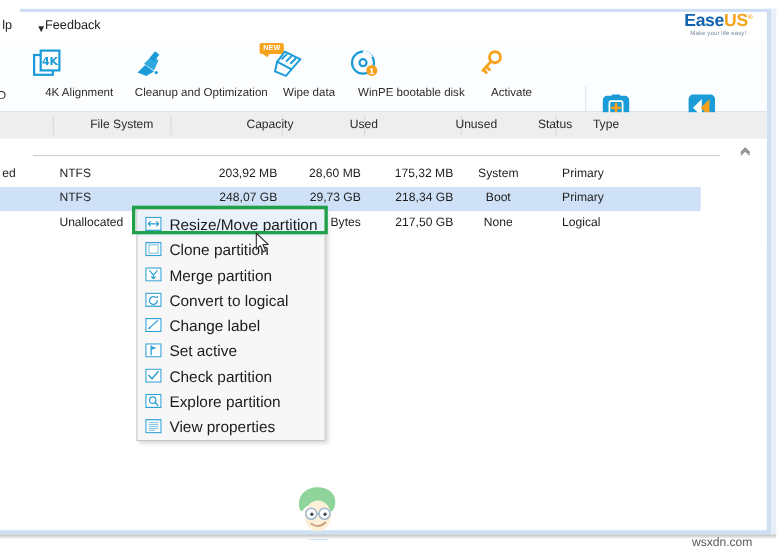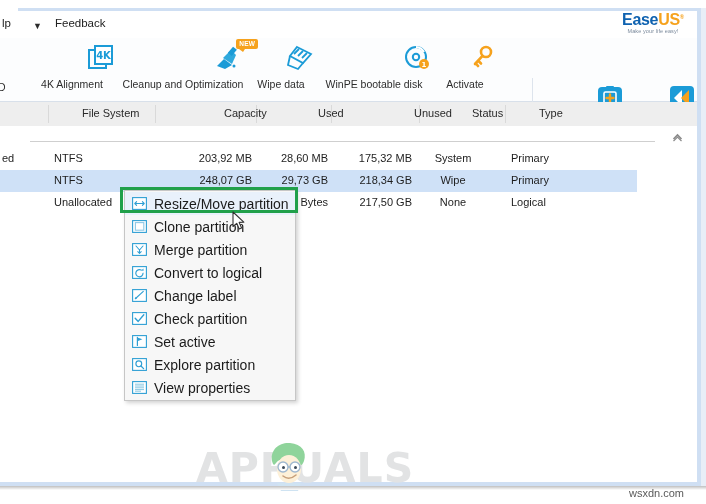--- a/index.html
+++ b/index.html
@@ -62,21 +62,21 @@
   }
   .menu-item {
     position: absolute;
     top: 6px;
     font-size: 11.5px;
     color: #222222;
     white-space: nowrap;
   }
   .menu-help   { left: 2px; }
   .menu-caret  { left: 33px; top: 10px; font-size: 9px; color: #2b2b2b; }
-  .menu-feedback { left: 55px; }
+  .menu-feedback { left: 41px; }
 
   
   .logo {
     position: absolute;
     left: 610px; top: 12px;
     width: 86px;
     text-align: center;
     line-height: 1;
   }
   .logo-main {
@@ -117,21 +117,21 @@
   .tb-btn {
     position: absolute;
     top: 3px;
     text-align: center;
     cursor: default;
   }
   .tb-ico {
     height: 34px;
     display: flex;
     align-items: center;
-    justify-content: flex-end;
+    justify-content: flex-start;
     position: relative;
   }
   .tb-label {
     font-size: 10.5px;
     color: #2d2d2d;
     white-space: nowrap;
     margin-top: 3px;
   }
   .tb-partial {
     position: absolute;
@@ -434,21 +434,21 @@
     <div class="th-sep" style="left:155px;"></div>
     <div class="th-sep" style="left:256px;"></div>
     <div class="th-sep" style="left:331px;"></div>
     <div class="th-sep" style="left:419px;"></div>
     <div class="th-sep" style="left:505px;"></div>
 
     <div class="th" style="left:54px;">File System</div>
     <div class="th" style="left:196px;">Capacity</div>
     <div class="th" style="left:290px;">Used</div>
     <div class="th" style="left:386px;">Unused</div>
-    <div class="th" style="left:444px;">Status</div>
+    <div class="th" style="left:461px;">Status</div>
     <div class="th" style="left:511px;">Type</div>
   </div>
 
   <div class="table-body">
     <div class="spacer-row">
       <div class="spacer-line"></div>
       <div class="collapse-chevron">
         <svg width="11" height="9" viewBox="0 0 11 9">
           <path d="M1.5 6 L5.5 2 L9.5 6" fill="none" stroke="#8a8a8a" stroke-width="1.6"></path>
           <path d="M1.5 8 L5.5 4 L9.5 8" fill="none" stroke="#8a8a8a" stroke-width="1.2"></path>
@@ -465,21 +465,21 @@
       <div class="cell c-sta">System</div>
       <div class="cell c-typ">Primary</div>
     </div>
 
     <div class="row selected" style="top:44px;">
       <div class="cell c-part"></div>
       <div class="cell c-fs">NTFS</div>
       <div class="cell c-cap right">248,07 GB</div>
       <div class="cell c-used right">29,73 GB</div>
       <div class="cell c-unu right">218,34 GB</div>
-      <div class="cell c-sta">Wipe</div>
+      <div class="cell c-sta">Boot</div>
       <div class="cell c-typ">Primary</div>
     </div>
 
     <div class="row" style="top:66px;">
       <div class="cell c-part"></div>
       <div class="cell c-fs">Unallocated</div>
       <div class="cell c-cap right"></div>
       <div class="cell c-used right">0 Bytes</div>
       <div class="cell c-unu right">217,50 GB</div>
       <div class="cell c-sta">None</div>
@@ -538,35 +538,35 @@
           <path d="M3 10 L3.6 7.8 L5.2 9.5 Z" fill="#2f9fd4"></path>
         </svg>
       </span>
       <span class="ctx-label">Change label</span>
     </div>
 
     <div class="ctx-item">
       <span class="ctx-ico">
         <svg width="15" height="13" viewBox="0 0 15 13">
           <rect x="0.6" y="0.6" width="13.8" height="11.8" fill="#ffffff" stroke="#2f9fd4" stroke-width="1.1"></rect>
-          <path d="M3.2 6.2 L6.2 9.4 L11.8 2.8" fill="none" stroke="#2f9fd4" stroke-width="1.4" stroke-linecap="round" stroke-linejoin="round"></path>
-        </svg>
-      </span>
-      <span class="ctx-label">Check partition</span>
-    </div>
-
-    <div class="ctx-item">
-      <span class="ctx-ico">
-        <svg width="15" height="13" viewBox="0 0 15 13">
-          <rect x="0.6" y="0.6" width="13.8" height="11.8" fill="#ffffff" stroke="#2f9fd4" stroke-width="1.1"></rect>
           <path d="M5.4 2.4 V10.4" stroke="#2f9fd4" stroke-width="1.2" stroke-linecap="round"></path>
           <path d="M5.4 2.6 L10.4 4.3 L5.4 6.2 Z" fill="#2f9fd4"></path>
         </svg>
       </span>
       <span class="ctx-label">Set active</span>
+    </div>
+
+    <div class="ctx-item">
+      <span class="ctx-ico">
+        <svg width="15" height="13" viewBox="0 0 15 13">
+          <rect x="0.6" y="0.6" width="13.8" height="11.8" fill="#ffffff" stroke="#2f9fd4" stroke-width="1.1"></rect>
+          <path d="M3.2 6.2 L6.2 9.4 L11.8 2.8" fill="none" stroke="#2f9fd4" stroke-width="1.4" stroke-linecap="round" stroke-linejoin="round"></path>
+        </svg>
+      </span>
+      <span class="ctx-label">Check partition</span>
     </div>
 
     <div class="ctx-item">
       <span class="ctx-ico">
         <svg width="15" height="13" viewBox="0 0 15 13">
           <rect x="0.6" y="0.6" width="13.8" height="11.8" fill="#ffffff" stroke="#2f9fd4" stroke-width="1.1"></rect>
           <circle cx="6.8" cy="5.8" r="2.9" fill="none" stroke="#2f9fd4" stroke-width="1.15"></circle>
           <path d="M9 8 L11.6 10.6" stroke="#2f9fd4" stroke-width="1.3" stroke-linecap="round"></path>
         </svg>
       </span>
@@ -585,21 +585,20 @@
   </div>
 
   <div class="ctx-highlight"></div>
 
   <div class="cursor">
     <svg width="16" height="22" viewBox="0 0 16 22">
       <path d="M1 1 L1 15.5 L4.7 12.3 L7.2 18 L9.6 17 L7.1 11.4 L11.8 11.2 Z" fill="#ffffff" stroke="#333333" stroke-width="1.1" stroke-linejoin="round"></path>
     </svg>
   </div>
 
-  <div class="wm-appuals">APPUALS</div>
   <div class="wm-face">
     <svg width="42" height="50" viewBox="0 0 42 50">
       <path d="M4 20 C2 8 12 1 22 2 C34 3 39 11 36 20 C34 26 30 25 28 22 C24 16 12 16 8 22 C6 25 5 24 4 20 Z" fill="#8fd49b"></path>
       <ellipse cx="21" cy="28" rx="12" ry="14" fill="#fdf0d8"></ellipse>
       <circle cx="15" cy="26" r="5" fill="#ffffff" stroke="#9fb7cf" stroke-width="1.4"></circle>
       <circle cx="27" cy="26" r="5" fill="#ffffff" stroke="#9fb7cf" stroke-width="1.4"></circle>
       <path d="M20 26 H22" stroke="#9fb7cf" stroke-width="1.4"></path>
       <circle cx="15.5" cy="26.5" r="1.5" fill="#3c4a5a"></circle>
       <circle cx="27.5" cy="26.5" r="1.5" fill="#3c4a5a"></circle>
       <path d="M15 35 Q21 40 28 34" fill="none" stroke="#c8a07a" stroke-width="1.6" stroke-linecap="round"></path>

